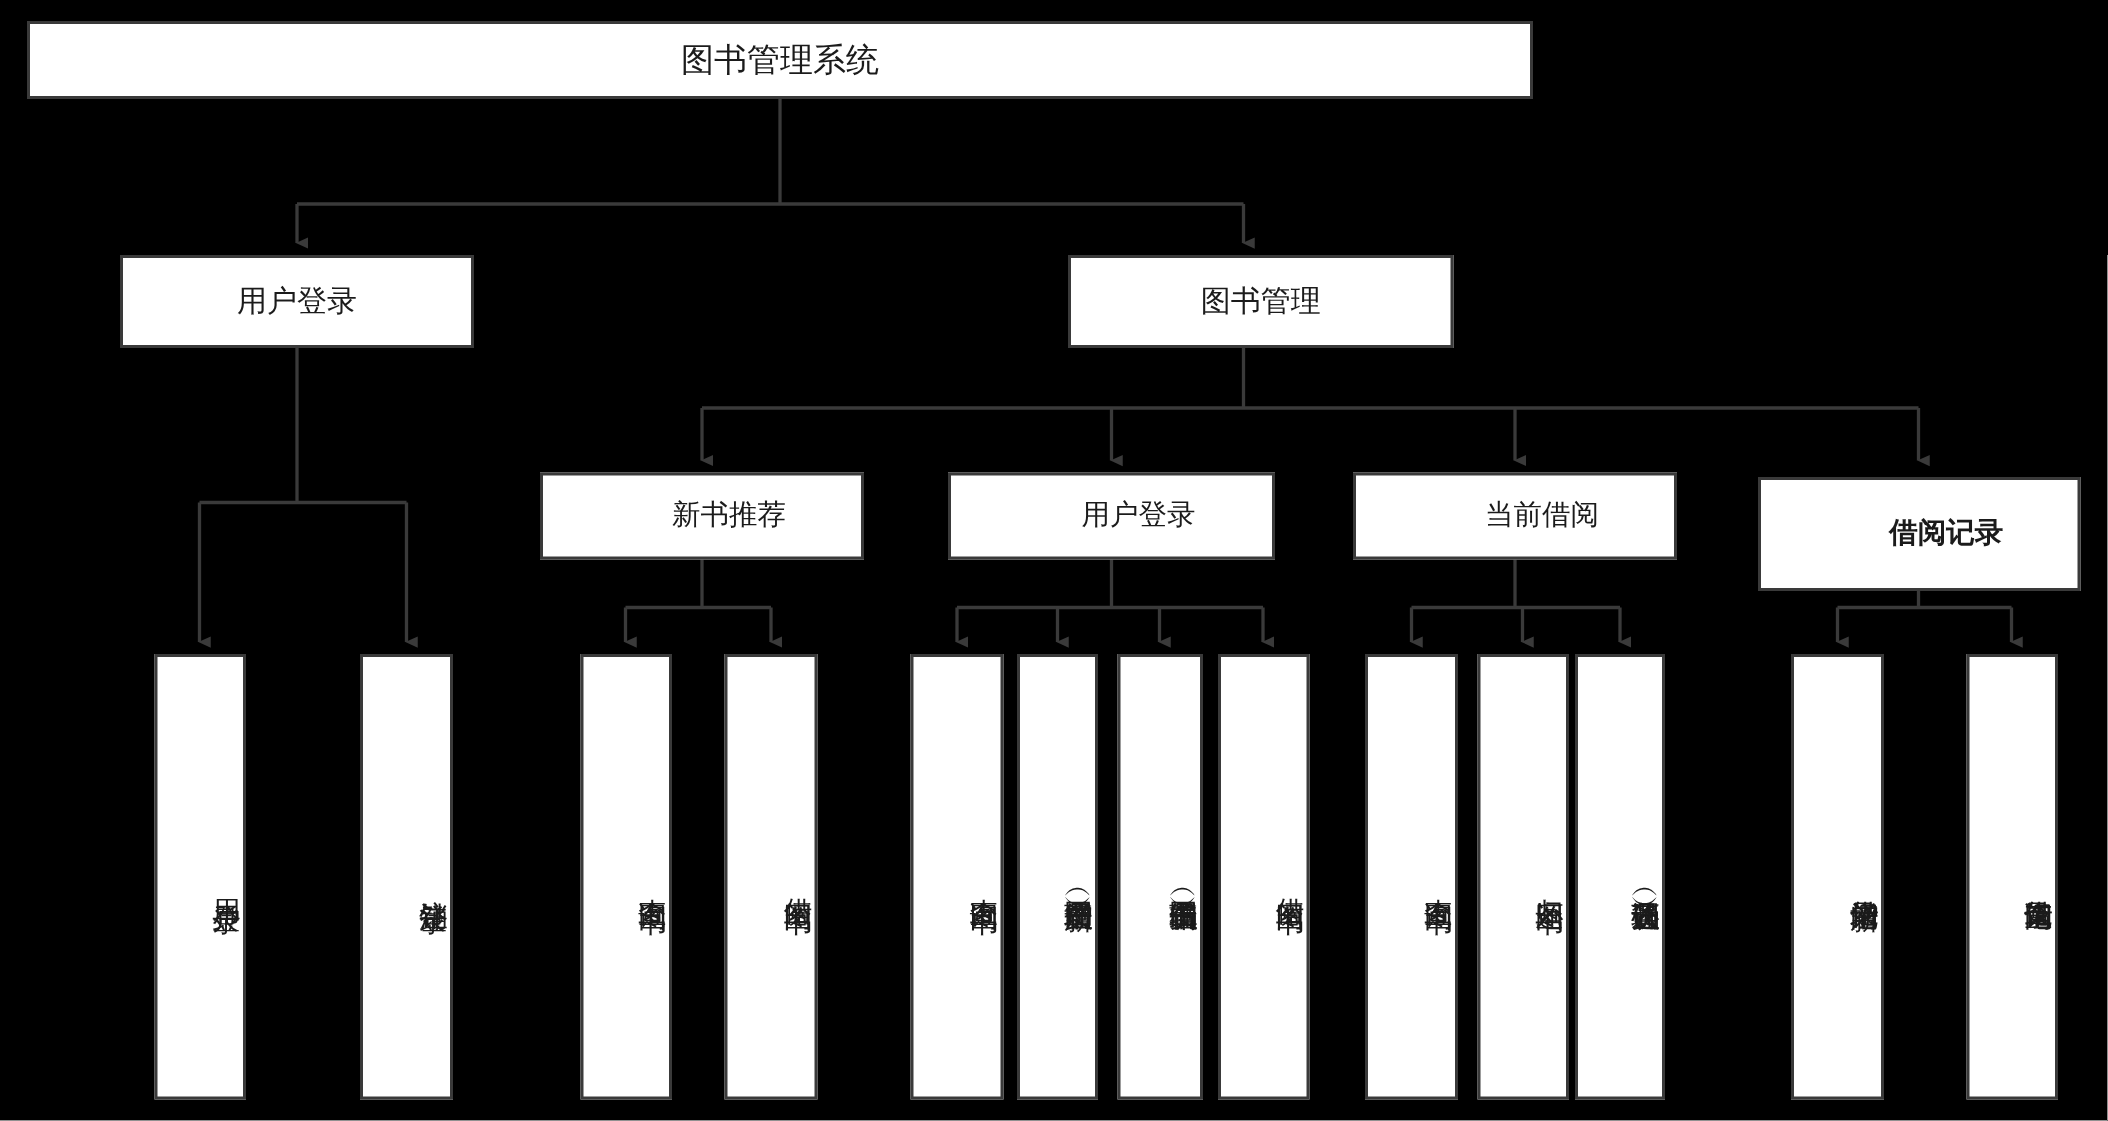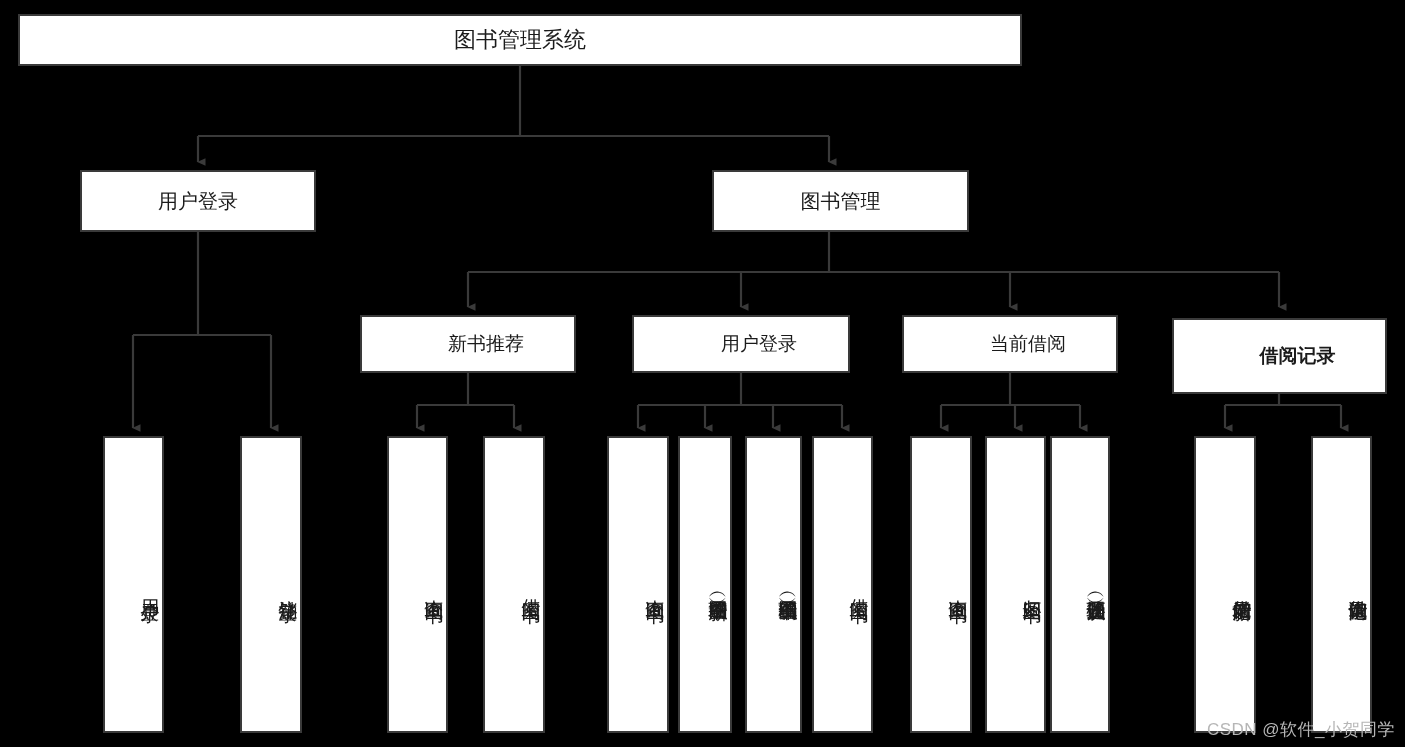--- a/index.html
+++ b/index.html
@@ -149,15 +149,14 @@
   <div class="node leaf" style="left: 607px; top: 436px; width: 62px; height: 297px;">查询图书</div>
   <div class="node leaf tall" style="left: 678px; top: 436px; width: 54px; height: 297px;">新增图书（管理员）</div>
   <div class="node leaf tall" style="left: 745px; top: 436px; width: 57px; height: 297px;">编辑图书（管理员）</div>
   <div class="node leaf" style="left: 812px; top: 436px; width: 61px; height: 297px;">借阅图书</div>
   <div class="node leaf" style="left: 910px; top: 436px; width: 62px; height: 297px;">查询图书</div>
   <div class="node leaf" style="left: 985px; top: 436px; width: 61px; height: 297px;">归还图书</div>
   <div class="node leaf tall" style="left: 1050px; top: 436px; width: 60px; height: 297px;">确认归还（管理员）</div>
   <div class="node leaf tall" style="left: 1194px; top: 436px; width: 62px; height: 297px;">新增借阅记录</div>
   <div class="node leaf tall" style="left: 1311px; top: 436px; width: 61px; height: 297px;">查询借阅记录</div>
 
-  <div id="watermark">CSDN @软件_小贺同学</div>
 
 </div>
 
 </body></html>

